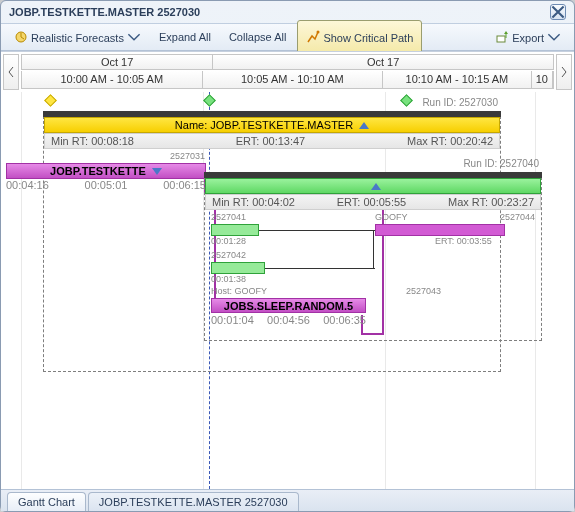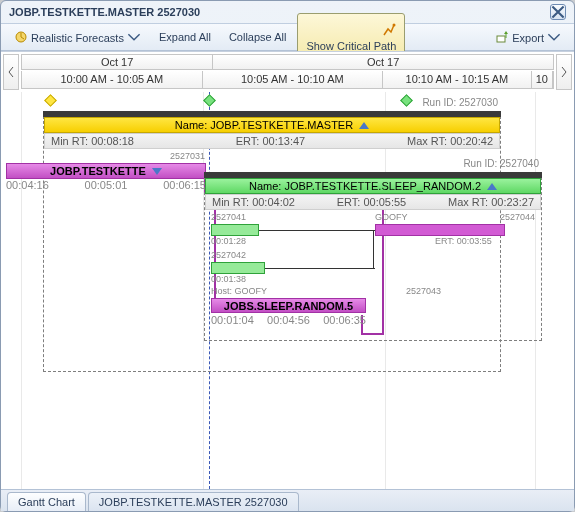--- a/index.html
+++ b/index.html
@@ -3,21 +3,21 @@
 <meta charset="utf-8">
 <style>
   * { box-sizing: border-box; margin: 0; padding: 0; font-family: Tahoma, Arial, sans-serif; font-size: 11px; }
   body { background: #c9cccf; width: 575px; height: 512px; overflow: hidden; }
   .window { width: 575px; height: 512px; background: linear-gradient(#eef3f9,#dfe9f4); border: 1px solid #8a9bb2; border-radius: 6px; display: flex; flex-direction: column; }
   .titlebar { height: 22px; display: flex; align-items: center; padding: 0 8px; color: #2b3e5a; font-weight: bold; }
   .titlebar .spacer { flex: 1; }
   .close-btn { width: 16px; height: 16px; border: 1px solid #6d8bb3; border-radius: 3px; background: linear-gradient(#f9fcff,#d6e2f1); display: flex; align-items: center; justify-content: center; cursor: pointer; color: #3b5a82; }
   .toolbar { height: 28px; background: linear-gradient(#f6f9fd,#e3ebf5); border-top: 1px solid #c0cee0; border-bottom: 1px solid #b3c2d6; display: flex; align-items: center; padding: 0 6px; gap: 4px; }
   .tbtn { display: flex; align-items: flex-end; gap: 3px; padding: 2px 6px; border: 1px solid transparent; border-radius: 3px; color: #2b3e5a; cursor: pointer; }
-  .tbtn.toggle-on { border: 1px solid #9a9d6f; background: linear-gradient(#fdf7d8,#f4e9a8); padding: 9px 8px; flex-direction: column; }
+  .tbtn.toggle-on { border: 1px solid #9a9d6f; background: linear-gradient(#fdf7d8,#f4e9a8); padding: 9px 8px; }
   .toolbar .spacer { flex: 1; }
   .icon { width: 14px; height: 14px; display: inline-flex; align-items: center; justify-content: center; }
   .icon svg { width: 14px; height: 14px; }
   .chart-area { flex: 1; background: #fff; border-top: 1px solid #c6d0de; position: relative; overflow: hidden; }
 
   
   .hdr-scroll { position: absolute; left: 2px; top: 2px; width: 16px; height: 36px; display: flex; align-items: center; justify-content: center; border: 1px solid #c6c6c6; background: linear-gradient(#fff,#eee); cursor: pointer; }
   .hdr-scroll.right { left: auto; right: 2px; }
   .hdr-scroll svg { width: 8px; height: 12px; }
   .date-row { position: absolute; left: 20px; right: 20px; top: 2px; height: 16px; display: flex; border: 1px solid #c6c6c6; }
@@ -187,21 +187,20 @@
         <div class="link link-h" style="left:160px;top:76px;width:12px"></div>
         <div class="link link-v" style="left:170px;top:76px;height:108px"></div>
         <div class="link link-h" style="left:170px;top:184px;width:10px"></div>
         <div class="link link-v" style="left:317px;top:198px;height:20px"></div>
         <div class="link link-h" style="left:317px;top:216px;width:22px"></div>
         <div class="link link-v" style="left:338px;top:84px;height:134px"></div>
 
         <div class="inner-box">
           <span class="id-label" style="right:2px;top:-20px">Run ID: 2527040</span>
           <div class="bar green-bar" style="left:0;top:0;width:336px">
-            <span>Name: JOBP.TESTKETTE.SLEEP_RANDOM.2</span>
             <span class="tri-up"></span>
           </div>
           <div class="bar grey-bar" style="left:0;top:16px;width:336px;justify-content:space-between">
             <span>Min RT: 00:04:02</span>
             <span>ERT: 00:05:55</span>
             <span>Max RT: 00:23:27</span>
           </div>
 
           <span class="micro-label" style="left:6px;top:34px">2527041</span>
           <div class="bar green-stub" style="left:6px;top:46px;width:48px;height:12px"></div>

